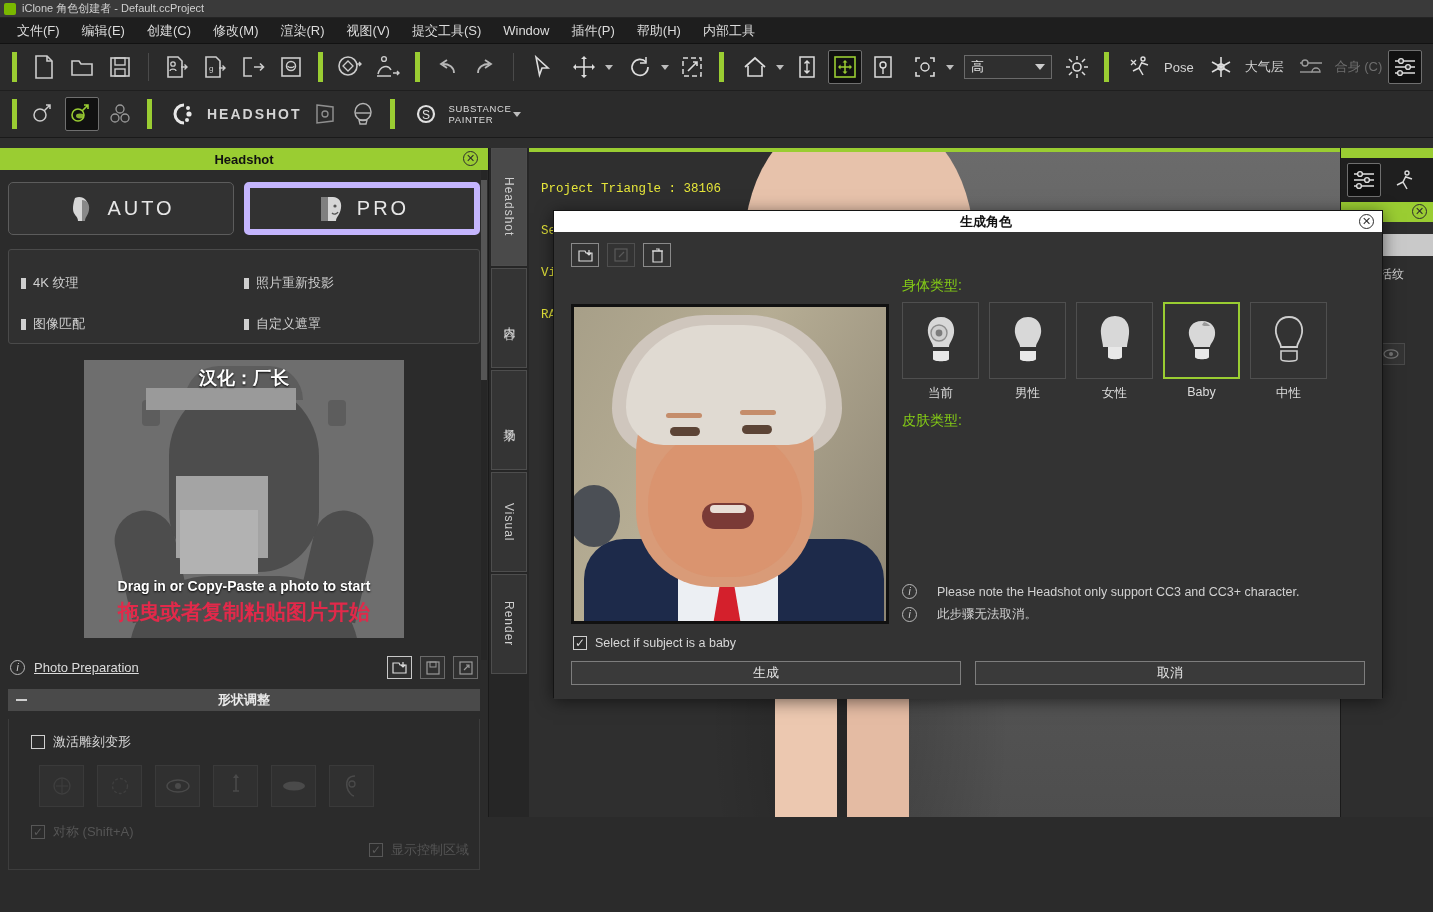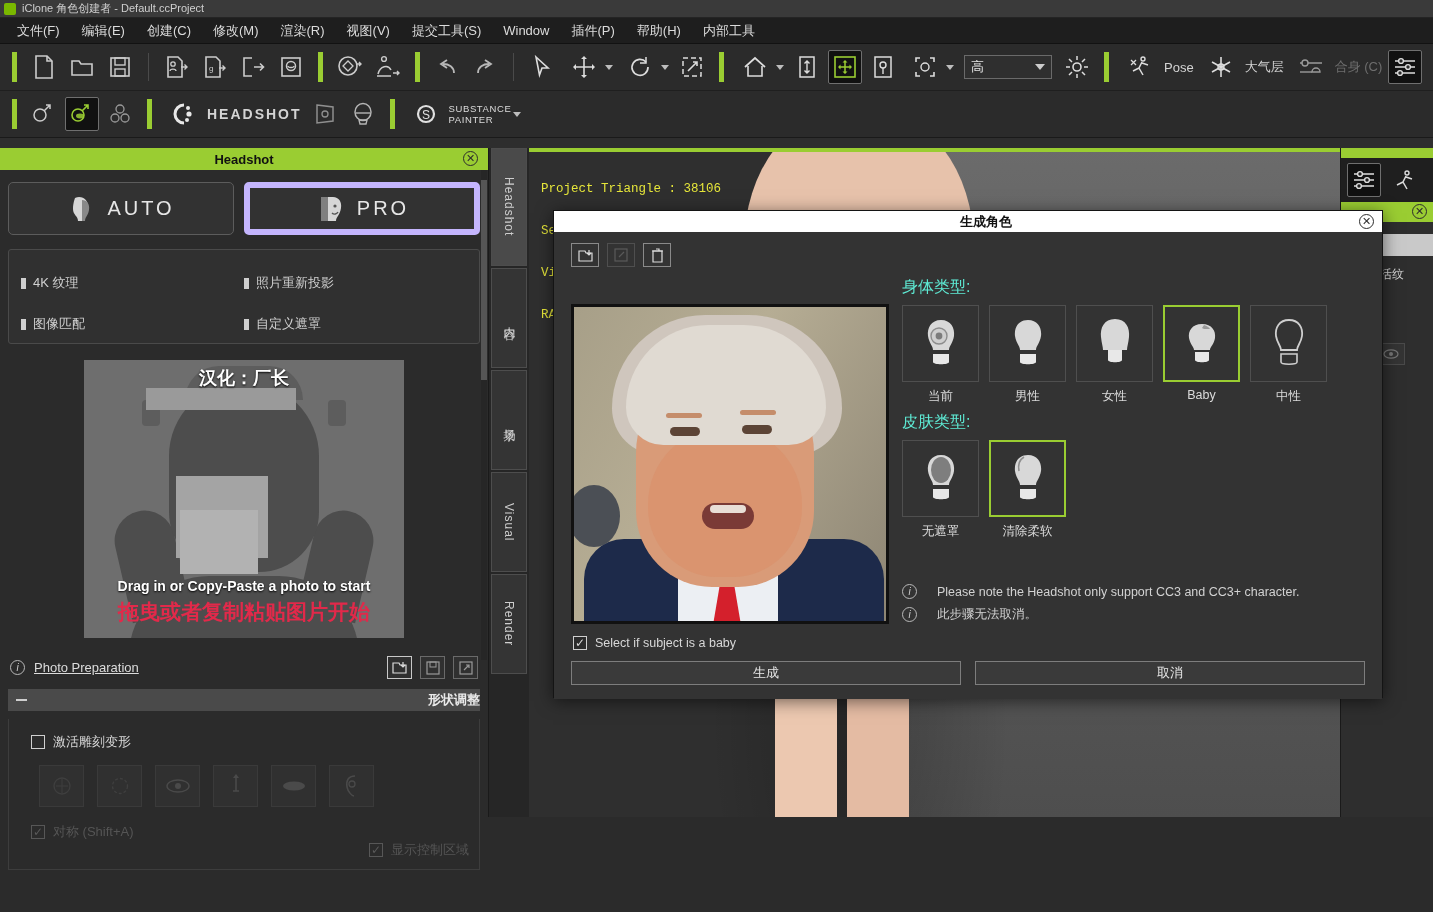--- a/index.html
+++ b/index.html
@@ -80,21 +80,21 @@
   .pixel-blob { position:absolute; background:#9a9a9a; }
   .photo-prep { display:flex; align-items:center; padding:8px 10px 6px 10px; margin-top:10px; }
   .info-i { width:15px;height:15px;border:1.3px solid #b9b9b9;border-radius:50%;
     display:inline-flex;align-items:center;justify-content:center;font-size:10px;
     font-style:italic; color:#cfcfcf; flex:none; margin-right:9px;}
   .pp-link { font-size:13px; color:#dcdcdc; text-decoration:underline; }
   .pp-spacer { flex:1; }
   .sqbtn { width:25px;height:23px;border:1px solid #6a6a6a; margin-left:8px;
     display:flex;align-items:center;justify-content:center; background:#303030; }
   .sect-head { margin:4px 8px 0 8px; height:22px; background:#4a4a4a;
-    display:flex; align-items:center; justify-content:flex-end; position:relative;
+    display:flex; align-items:center; justify-content:center; position:relative;
     font-size:13px; color:#eaeaea; font-weight:bold; }
   .sect-head .minus { position:absolute; left:8px; width:11px;height:2px;background:#cfcfcf; }
   .shape-body { margin:8px 8px 0 8px; border:1px solid #3d3d3d; border-top:none;
     padding:14px 10px 10px 10px; position:relative; }
   .cbrow { display:flex; align-items:center; gap:8px; font-size:13px;padding-left:12px; }
   .cbox { width:14px;height:14px;border:1.4px solid #cfcfcf; background:#2b2b2b; flex:none;
     display:flex;align-items:center;justify-content:center;}
   .cbox.dim { border-color:#575757; }
   .cbox.chk::after { content:"✓"; font-size:12px; color:#d9d9d9; line-height:1; }
   .cbox.dim.chk::after { color:#5a5a5a; }
@@ -171,21 +171,21 @@
   .ph-brow1 { position:absolute; left:92px; top:106px; width:36px;height:5px;background:#c58d6b;border-radius:3px;}
   .ph-brow2 { position:absolute; left:166px; top:103px; width:36px;height:5px;background:#c58d6b;border-radius:3px;}
   .ph-mouth { position:absolute; left:128px; top:196px; width:52px;height:26px;background:#7a3a36;border-radius:26px;}
   .ph-teeth { position:absolute; left:136px; top:198px; width:36px;height:8px;background:#e8ded6;border-radius:6px;}
   .ph-suit { position:absolute; left:10px; bottom:-10px; width:300px; height:92px;
     background:#1d2a4a; border-radius:40px 40px 0 0;}
   .ph-shirt { position:absolute; left:104px; bottom:-10px; width:100px; height:78px;
     background:#eceff3; border-radius:18px 18px 0 0; }
   .ph-tie { position:absolute; left:138px; bottom:-10px; width:30px;height:62px;background:#d4202c;
     clip-path:polygon(35% 0,65% 0,100% 100%,0 100%); }
-  .mrow-label { font-size:16px; color:#5eead4; }
+  .mrow-label { font-size:14px; color:#84cc16; }
   .tiles { display:flex; gap:10px; margin-top:7px; }
   .tile { width:77px; }
   .tile-box { width:77px; height:77px; border:1px solid #4f4f4f; background:#333;
     display:flex; align-items:center; justify-content:center; }
   .tile-box.sel { border:2px solid #9acd32; }
   .tile-cap { text-align:center; font-size:12.5px; color:#dcdcdc; margin-top:6px; }
   .note { display:flex; align-items:center; gap:11px; font-size:12.5px; color:#d2d2d2; margin-top:7px; }
   .btn-row { position:absolute; left:17px; right:17px; bottom:14px; display:flex; gap:14px; }
   .mbtn { flex:1; height:24px; border:1px solid #7d7d7d; background:#3a3a3a; color:#e8e8e8;
     font-size:13px; display:flex; align-items:center; justify-content:center; }
@@ -775,42 +775,20 @@
                   <path d="M16 38h16v8c0 3-16 3-16 0z" fill="none" stroke="#cfcfcf" stroke-width="1.6"></path>
                 </svg>
             </div>
             <div class="tile-cap">中性</div>
           </div>
         </div>
       </div>
 
       <div style="position:absolute; left:348px; top:180px; width:460px;">
         <div class="mrow-label">皮肤类型:</div>
-        <div class="tiles">
-          <div class="tile">
-            <div class="tile-box">
-              <svg width="48" height="56" viewBox="0 0 48 56">
-                  <path d="M24 4c10 0 14 8 13 16-1 7-5 10-5 14H16c0-4-4-7-5-14-1-8 3-16 13-16z" fill="#d8d8d8"></path>
-                  <ellipse cx="24" cy="19" rx="10" ry="13" fill="#7e7e7e"></ellipse>
-                  <path d="M16 38h16v8c0 3-16 3-16 0z" fill="#e8e8e8"></path>
-                </svg>
-            </div>
-            <div class="tile-cap">无遮罩</div>
-          </div>
-          <div class="tile">
-            <div class="tile-box sel">
-              <svg width="48" height="56" viewBox="0 0 48 56">
-                  <path d="M24 4c10 0 14 8 13 16-1 7-5 10-5 14H16c0-4-4-7-5-14-1-8 3-16 13-16z" fill="#d8d8d8"></path>
-                  <path d="M20 6c-5 3-6 9-5 14" fill="none" stroke="#8f8f8f" stroke-width="1.6"></path>
-                  <path d="M16 38h16v8c0 3-16 3-16 0z" fill="#e8e8e8"></path>
-                </svg>
-            </div>
-            <div class="tile-cap">清除柔软</div>
-          </div>
-        </div>
       </div>
 
       <div style="position:absolute; left:348px; top:345px; width:470px;">
         <div class="note">
           <span class="info-i">i</span>
           <span>Please note the Headshot only support CC3 and CC3+ character.</span>
         </div>
         <div class="note">
           <span class="info-i">i</span>
           <span>此步骤无法取消。</span>

